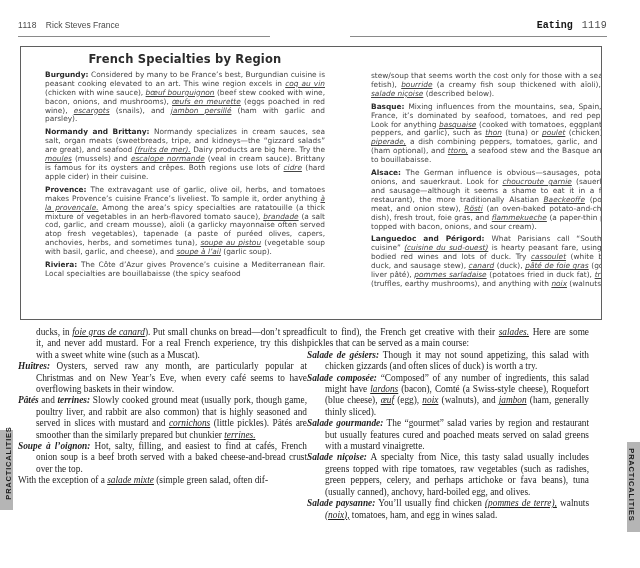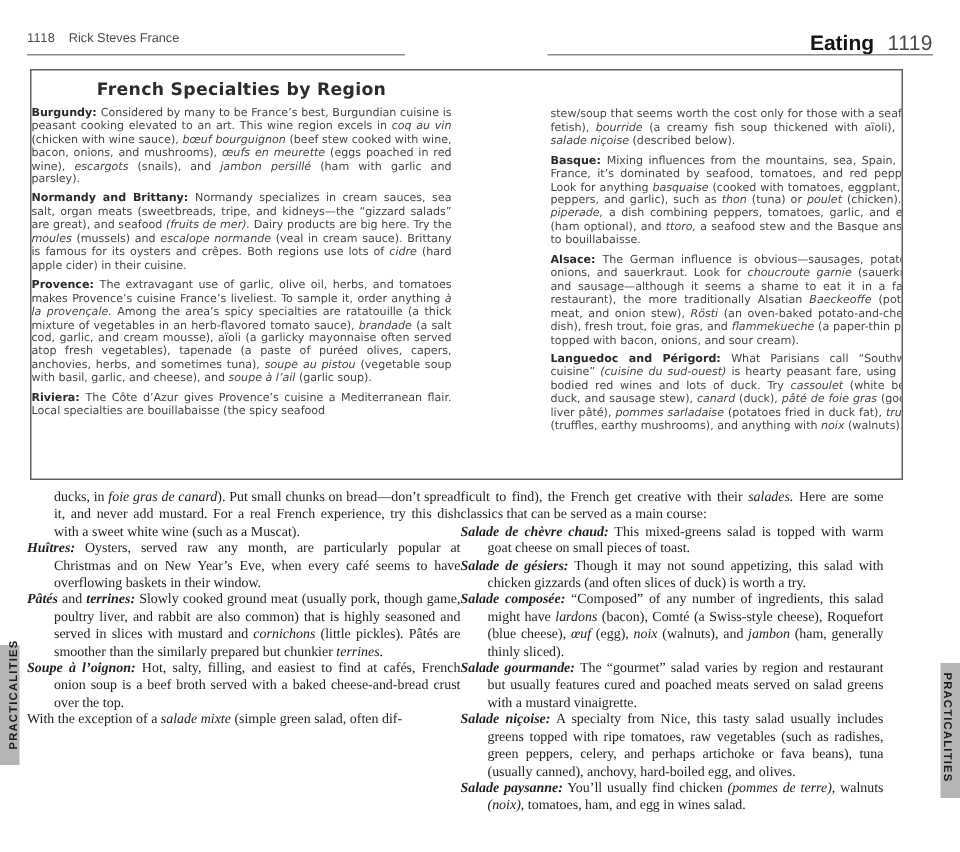--- a/index.html
+++ b/index.html
@@ -1,29 +1,29 @@
 <!DOCTYPE html>
 <html><head>
 <meta charset="utf-8">
 <style>
   html,body{margin:0;padding:0;background:#ffffff;}
   .page{position:relative;width:640px;height:568px;background:#ffffff;overflow:hidden;
         font-family:"Liberation Sans",sans-serif;color:#1e1e1e;border-radius:31px;}
 
   
   .h-left{position:absolute;left:18px;top:20px;width:252px;font-size:8.5px;color:#4a4a4a;}
-  .h-right{position:absolute;left:365px;top:20px;width:257px;font-size:14px;color:#4a4a4a;text-align:right;}
+  .h-right{position:absolute;left:350px;top:20px;width:257px;font-size:10px;color:#4a4a4a;text-align:right;font-family:Liberation Mono, monospace;}
   .pnum{letter-spacing:0.3px;}
   .btitle{margin-left:9px;}
   .ctitle{font-weight:bold;color:#141414;margin-right:9px;}
   .hrule{position:absolute;left:0;right:0;top:16px;height:1px;background:#8a8a8a;}
 
   
   .spec-box{position:absolute;left:20px;top:46px;width:582px;height:274px;box-sizing:border-box;
-            border:1.5px solid #5f5f5f;display:flex;padding:8px 7px 6px 0;gap:66px;overflow:hidden;
+            border:1.5px solid #5f5f5f;display:flex;padding:8px 7px 6px 24px;gap:46px;overflow:hidden;
             font-family:"DejaVu Sans",sans-serif;}
   .boxcol{font-size:7.4px;line-height:8.9px;color:#454545;}
   .boxcol-l{width:280px;flex:none;}
   .boxcol-r{width:248px;flex:none;padding-top:17px;}
   .box-title{margin:0 0 7px;font-size:11.5px;font-weight:bold;text-align:center;color:#2b2b2b;letter-spacing:0.2px;}
   .boxcol .blk{margin:0 0 4px;text-align:justify;}
   .boxcol .s-b{font-weight:bold;color:#2b2b2b;}
 
   
   .body-text{position:absolute;left:18px;top:327px;display:flex;max-height:234px;overflow:hidden;
@@ -31,21 +31,21 @@
   .bodycol-l{width:289px;flex:none;}
   .bodycol-r{width:282px;flex:none;}
   .bodycol .blk{margin:0;text-align:justify;}
   .k-entry{padding-left:18px;text-indent:-18px;}
   .k-cont{padding-left:18px;}
   .k-heading{font-family:"Liberation Sans",sans-serif;font-size:10.5px;font-weight:bold;
              margin:7px 0 2px;text-align:left;color:#141414;}
 
   
   .s-b{font-weight:bold;}
-  .s-i{font-style:italic;}
+  .s-i{font-style:italic;text-decoration:underline;}
   .s-bi{font-weight:bold;font-style:italic;}
 
   
   .tabbar{position:absolute;width:13px;background:#b5b5b5;}
   .tabbar-l{left:0;top:430px;height:80px;}
   .tabbar-r{right:0;top:442px;height:90px;}
   .vtext{position:absolute;width:100px;height:10px;line-height:10px;text-align:center;
          font-family:"Liberation Sans",sans-serif;font-size:7.5px;font-weight:bold;
          letter-spacing:0.8px;color:#1a1a1a;z-index:2;}
   .vtext-l{left:-41px;top:458px;transform:rotate(-90deg);}
@@ -84,22 +84,21 @@
 
   <section class="body-text">
     <div class="bodycol bodycol-l">
         <p class="blk k-cont"><span class="s-r">ducks, in </span><span class="s-i">foie gras de canard</span><span class="s-r">). Put small chunks on bread—don’t spread it, and never add mustard. For a real French experience, try this dish with a sweet white wine (such as a Muscat).</span></p>
         <p class="blk k-entry"><span class="s-bi">Huîtres:</span><span class="s-r"> Oysters, served raw any month, are particularly popular at Christmas and on New Year’s Eve, when every café seems to have overflowing baskets in their window.</span></p>
         <p class="blk k-entry"><span class="s-bi">Pâtés</span><span class="s-r"> and </span><span class="s-bi">terrines:</span><span class="s-r"> Slowly cooked ground meat (usually pork, though game, poultry liver, and rabbit are also common) that is highly seasoned and served in slices with mustard and </span><span class="s-i">cornichons</span><span class="s-r"> (little pickles). Pâtés are smoother than the similarly prepared but chunkier </span><span class="s-i">terrines.</span></p>
         <p class="blk k-entry"><span class="s-bi">Soupe à l’oignon:</span><span class="s-r"> Hot, salty, filling, and easiest to find at cafés, French onion soup is a beef broth served with a baked cheese-and-bread crust over the top.</span></p>
         <p class="blk k-para"><span class="s-r">With the exception of a </span><span class="s-i">salade mixte</span><span class="s-r"> (simple green salad, often dif-</span></p>
       </div>
     <div class="bodycol bodycol-r">
-        <p class="blk k-para"><span class="s-r">ficult to find), the French get creative with their </span><span class="s-i">salades.</span><span class="s-r"> Here are some classics that can be served as a main course:</span></p>
-        <p class="blk k-entry"><span class="s-bi">Salade de chèvre chaud:</span><span class="s-r"> This mixed-greens salad is topped with warm goat cheese on small pieces of toast.</span></p>
+        <p class="blk k-para"><span class="s-r">ficult to find), the French get creative with their </span><span class="s-i">salades.</span><span class="s-r"> Here are some pickles that can be served as a main course:</span></p>
         <p class="blk k-entry"><span class="s-bi">Salade de gésiers:</span><span class="s-r"> Though it may not sound appetizing, this salad with chicken gizzards (and often slices of duck) is worth a try.</span></p>
         <p class="blk k-entry"><span class="s-bi">Salade composée:</span><span class="s-r"> “Composed” of any number of ingredients, this salad might have </span><span class="s-i">lardons</span><span class="s-r"> (bacon), Comté (a Swiss-style cheese), Roquefort (blue cheese), </span><span class="s-i">œuf</span><span class="s-r"> (egg), </span><span class="s-i">noix</span><span class="s-r"> (walnuts), and </span><span class="s-i">jambon</span><span class="s-r"> (ham, generally thinly sliced).</span></p>
         <p class="blk k-entry"><span class="s-bi">Salade gourmande:</span><span class="s-r"> The “gourmet” salad varies by region and restaurant but usually features cured and poached meats served on salad greens with a mustard vinaigrette.</span></p>
         <p class="blk k-entry"><span class="s-bi">Salade niçoise:</span><span class="s-r"> A specialty from Nice, this tasty salad usually includes greens topped with ripe tomatoes, raw vegetables (such as radishes, green peppers, celery, and perhaps artichoke or fava beans), tuna (usually canned), anchovy, hard-boiled egg, and olives.</span></p>
         <p class="blk k-entry"><span class="s-bi">Salade paysanne:</span><span class="s-r"> You’ll usually find chicken </span><span class="s-i">(pommes de terre),</span><span class="s-r"> walnuts </span><span class="s-i">(noix),</span><span class="s-r"> tomatoes, ham, and egg in wines salad.</span></p>
       </div>
   </section>
 
   <div class="tabbar tabbar-l"></div>
   <div class="vtext vtext-l">PRACTICALITIES</div>

